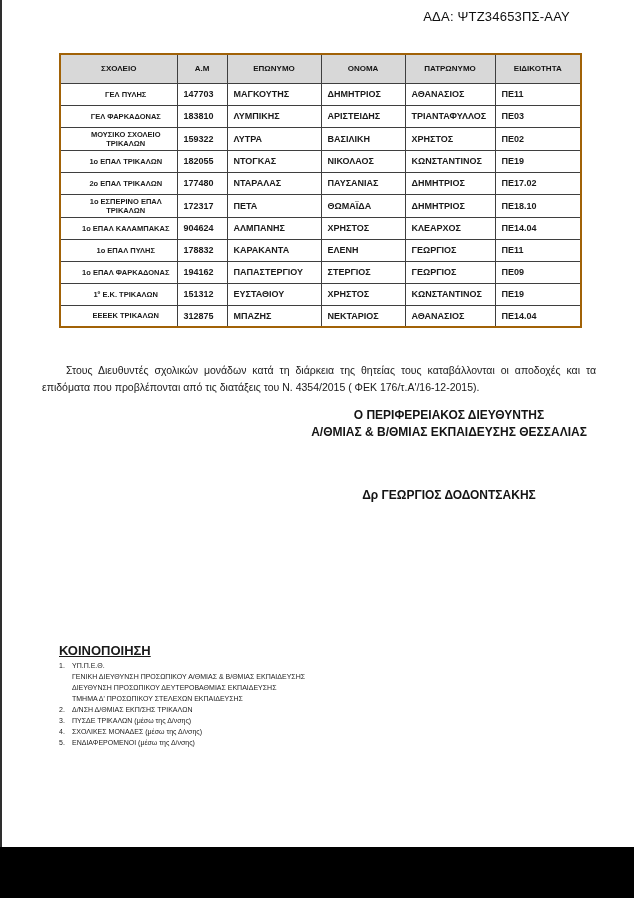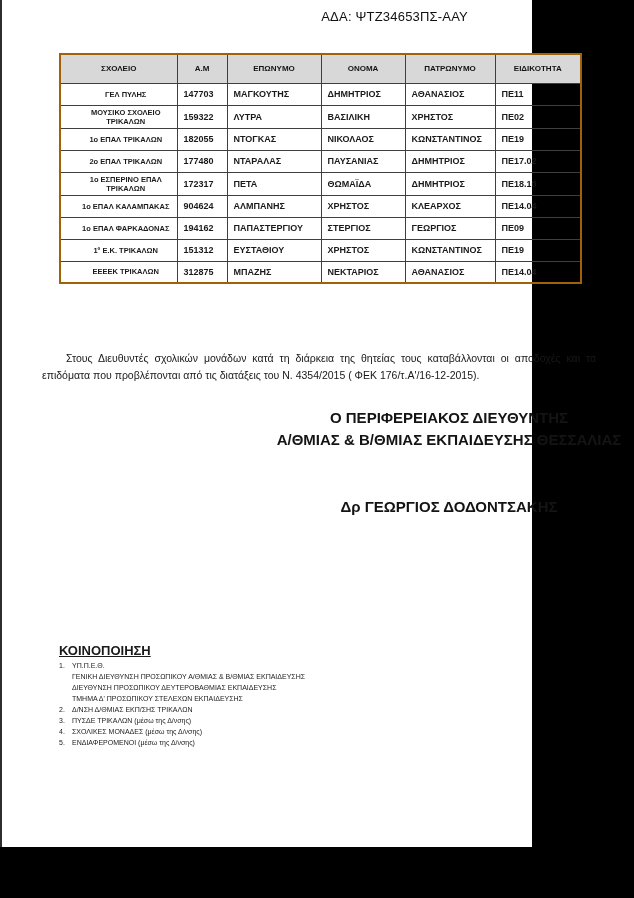--- a/index.html
+++ b/index.html
@@ -5,21 +5,21 @@
   html, body { margin: 0; padding: 0; }
   body {
     width: 634px; height: 898px;
     background: #000;
     overflow: hidden;
     font-family: "Liberation Sans", sans-serif;
   }
   .stage { position: relative; width: 634px; height: 898px; background: #000; }
   .page {
     position: absolute; left: 0; top: 0;
-    width: 532px; height: 847px;
+    width: 634px; height: 847px;
     background: #ffffff;
     border-left: 2px solid #2e2e2e;
     box-sizing: border-box;
     color: #1f1f1f;
   }
 
   .ada {
     position: absolute; top: 9px; right: 64px;
     font-size: 13px; color: #101010; letter-spacing: 0.2px;
   }
@@ -50,31 +50,31 @@
     color: #1a1a1a;
   }
   .doc-table td.col-school {
     text-align: center; font-size: 7.5px; font-weight: bold;
     padding-left: 16px; padding-right: 2px; margin-top: 8px;
   }
   .w-school { width: 117px; } .w-am { width: 50px; } .w-surname { width: 94px; }
   .w-firstname { width: 84px; } .w-father_name { width: 90px; } .w-specialty { width: 86px; }
 
   .body-par {
-    position: absolute; left: 40px; top: 350px; width: 554px;
+    position: absolute; left: 40px; top: 362px; width: 554px;
     margin: 0;
     font-size: 10.5px; line-height: 1.6;
     text-align: justify; text-indent: 24px;
     color: #181818;
   }
 
   .sig {
     position: absolute; left: 262px; top: 407px; width: 370px;
     text-align: center; font-weight: bold;
-    font-size: 15px; line-height: 1.45; color: #141414;
+    font-size: 12px; line-height: 1.45; color: #141414;
   }
   .sig-name { margin-top: 45px; }
 
   .dist {
     position: absolute; left: 57px; top: 645px;
     font-size: 7px; line-height: 11px; color: #1a1a1a;
   }
   .dist-title {
     font-size: 13px; font-weight: bold;
     text-decoration: underline;
@@ -114,20 +114,28 @@
       <tbody id="table-body">
           <tr>
             <td class="col-school">ΓΕΛ ΠΥΛΗΣ</td>
             <td class="col-am">147703</td>
             <td class="col-surname">ΜΑΓΚΟΥΤΗΣ</td>
             <td class="col-firstname">ΔΗΜΗΤΡΙΟΣ</td>
             <td class="col-father_name">ΑΘΑΝΑΣΙΟΣ</td>
             <td class="col-specialty">ΠΕ11</td>
           </tr>
           <tr>
+            <td class="col-school">ΓΕΛ ΦΑΡΚΑΔΟΝΑΣ</td>
+            <td class="col-am">183810</td>
+            <td class="col-surname">ΛΥΜΠΙΚΗΣ</td>
+            <td class="col-firstname">ΑΡΙΣΤΕΙΔΗΣ</td>
+            <td class="col-father_name">ΤΡΙΑΝΤΑΦΥΛΛΟΣ</td>
+            <td class="col-specialty">ΠΕ03</td>
+          </tr>
+          <tr>
             <td class="col-school">ΜΟΥΣΙΚΟ ΣΧΟΛΕΙΟ ΤΡΙΚΑΛΩΝ</td>
             <td class="col-am">159322</td>
             <td class="col-surname">ΛΥΤΡΑ</td>
             <td class="col-firstname">ΒΑΣΙΛΙΚΗ</td>
             <td class="col-father_name">ΧΡΗΣΤΟΣ</td>
             <td class="col-specialty">ΠΕ02</td>
           </tr>
           <tr>
             <td class="col-school">1ο ΕΠΑΛ ΤΡΙΚΑΛΩΝ</td>
             <td class="col-am">182055</td>
@@ -154,20 +162,28 @@
           </tr>
           <tr>
             <td class="col-school">1ο ΕΠΑΛ ΚΑΛΑΜΠΑΚΑΣ</td>
             <td class="col-am">904624</td>
             <td class="col-surname">ΑΛΜΠΑΝΗΣ</td>
             <td class="col-firstname">ΧΡΗΣΤΟΣ</td>
             <td class="col-father_name">ΚΛΕΑΡΧΟΣ</td>
             <td class="col-specialty">ΠΕ14.04</td>
           </tr>
           <tr>
+            <td class="col-school">1ο ΕΠΑΛ ΠΥΛΗΣ</td>
+            <td class="col-am">178832</td>
+            <td class="col-surname">ΚΑΡΑΚΑΝΤΑ</td>
+            <td class="col-firstname">ΕΛΕΝΗ</td>
+            <td class="col-father_name">ΓΕΩΡΓΙΟΣ</td>
+            <td class="col-specialty">ΠΕ11</td>
+          </tr>
+          <tr>
             <td class="col-school">1ο ΕΠΑΛ ΦΑΡΚΑΔΟΝΑΣ</td>
             <td class="col-am">194162</td>
             <td class="col-surname">ΠΑΠΑΣΤΕΡΓΙΟΥ</td>
             <td class="col-firstname">ΣΤΕΡΓΙΟΣ</td>
             <td class="col-father_name">ΓΕΩΡΓΙΟΣ</td>
             <td class="col-specialty">ΠΕ09</td>
           </tr>
           <tr>
             <td class="col-school">1º Ε.Κ. ΤΡΙΚΑΛΩΝ</td>
             <td class="col-am">151312</td>

